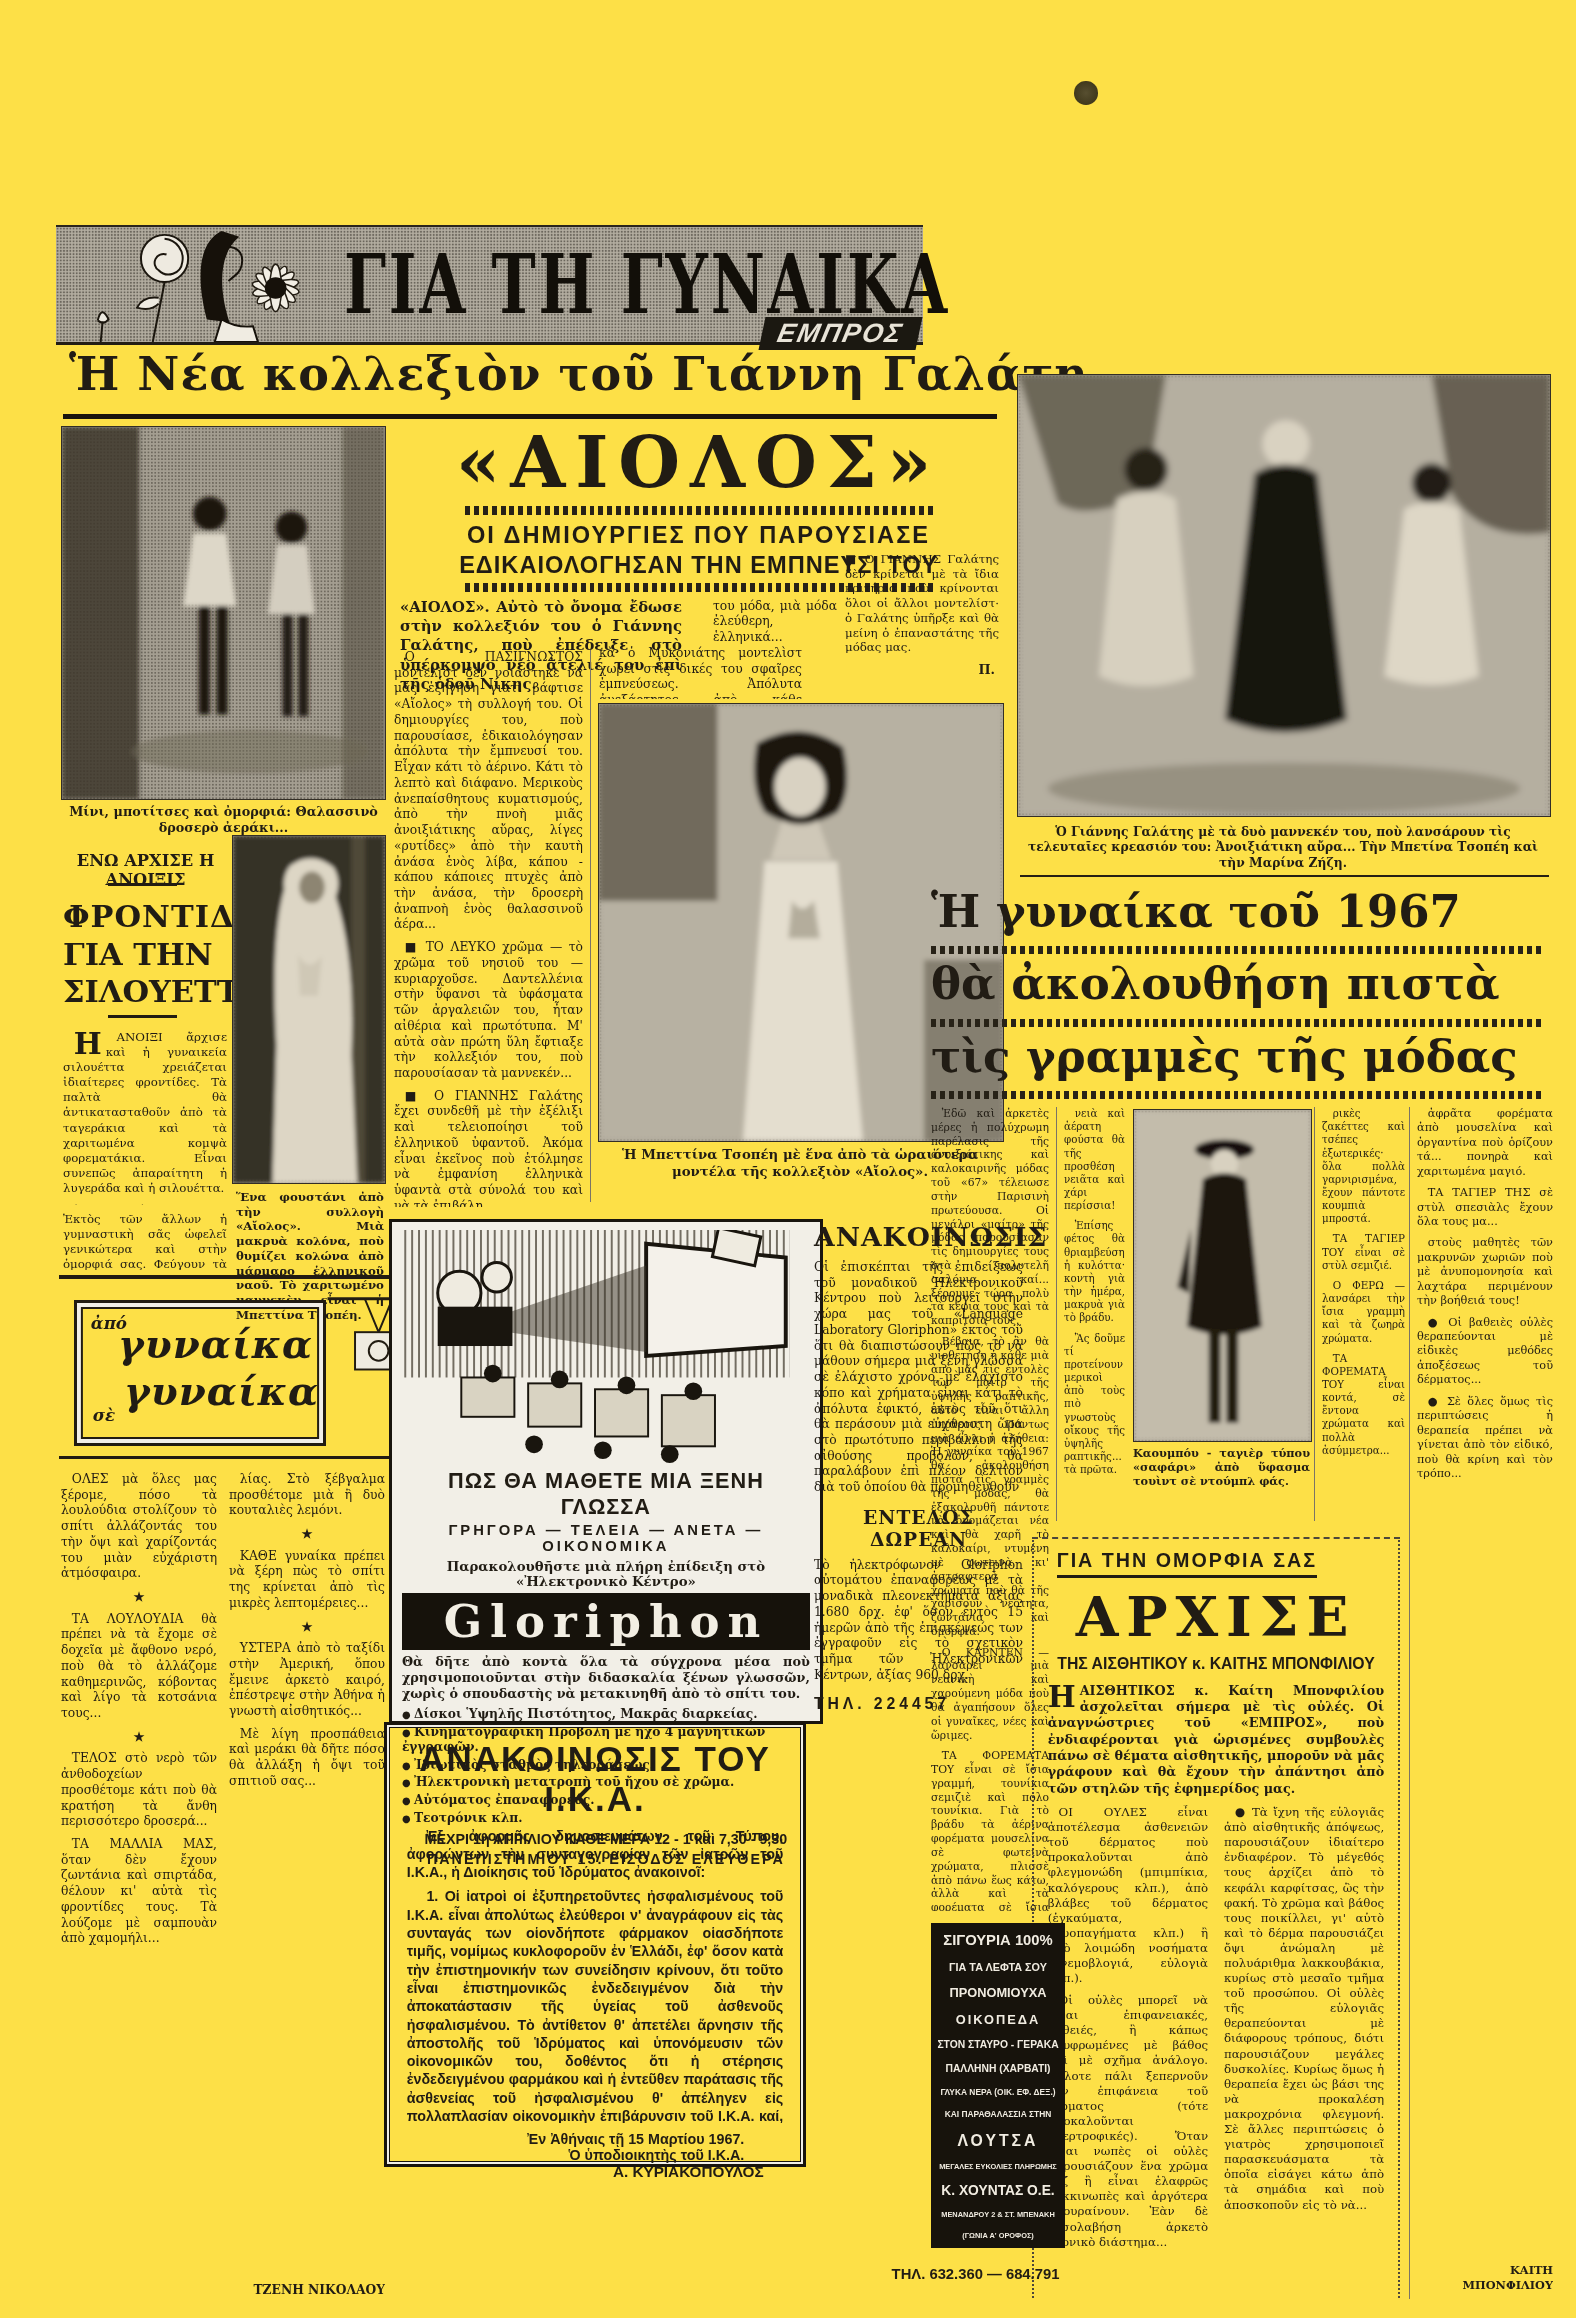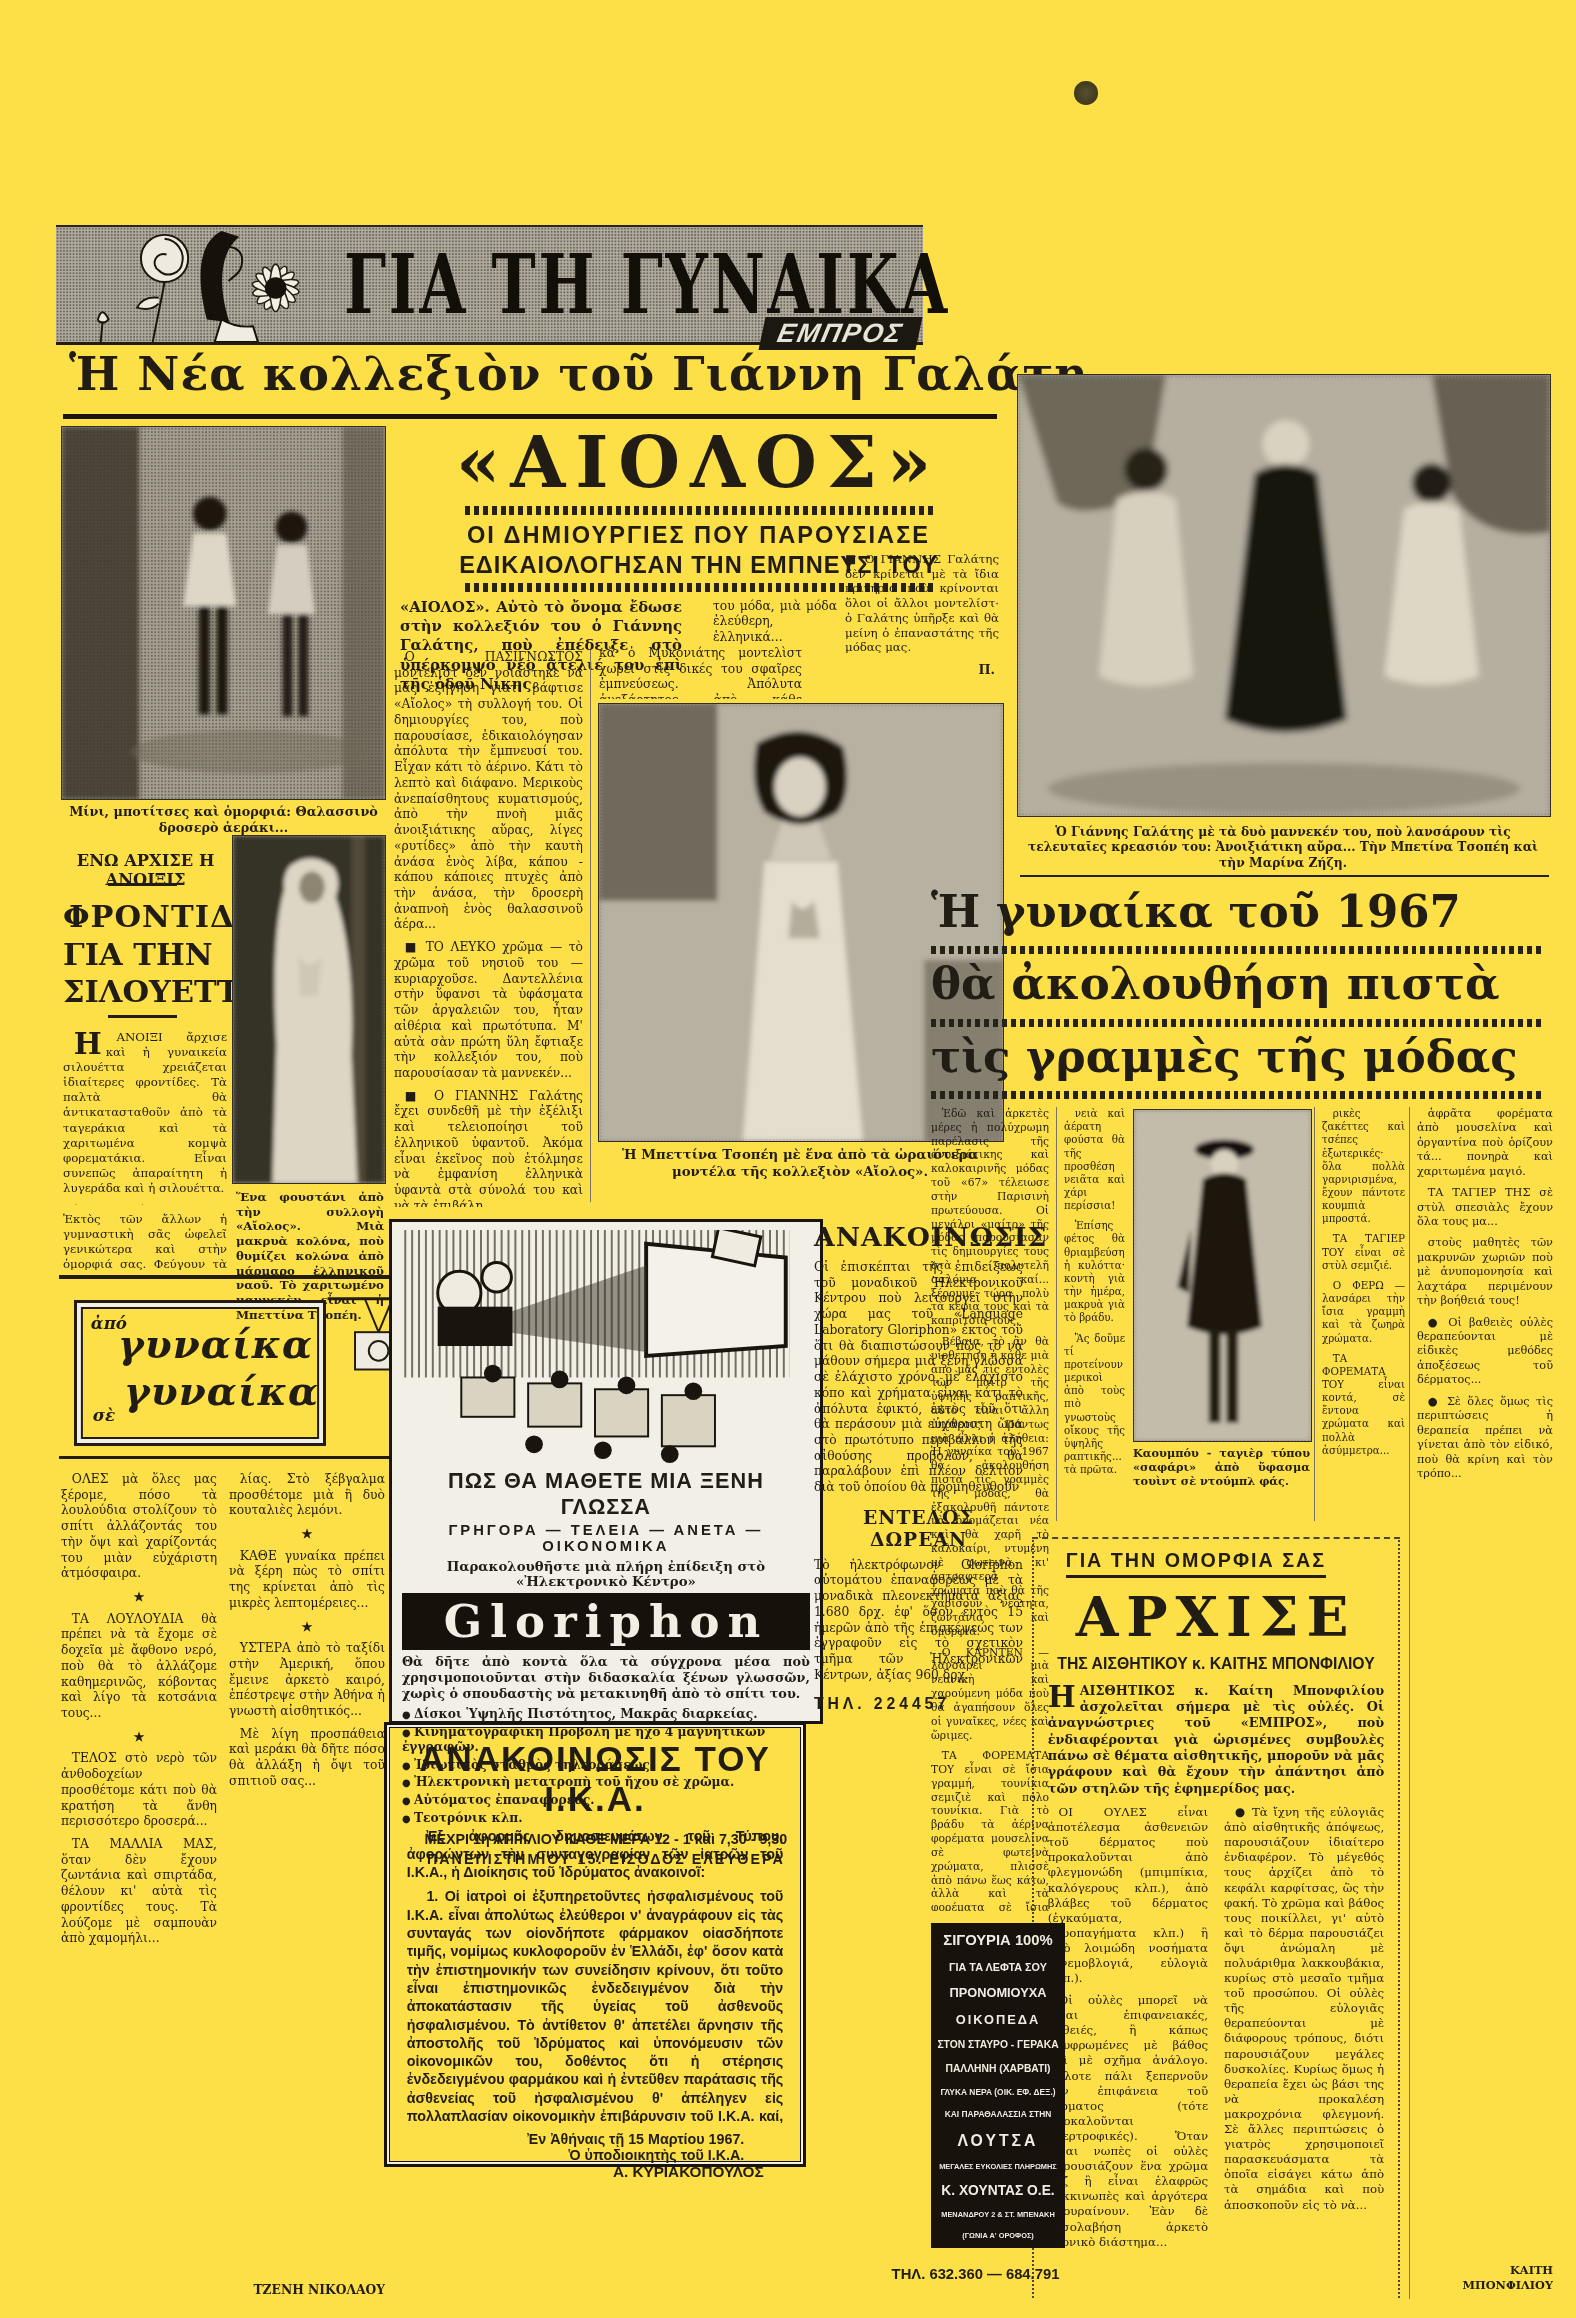--- a/index.html
+++ b/index.html
@@ -367,21 +367,21 @@
       <p style="margin:0 0 5.9px;text-indent:19.7px;">1. Οἱ ἰατροὶ οἱ ἐξυπηρετοῦντες ἠσφαλισμένους τοῦ Ι.Κ.Α. εἶναι ἀπολύτως ἐλεύθεροι ν' ἀναγράφουν εἰς τὰς συνταγάς των οἱονδήποτε φάρμακον οἱασδήποτε τιμῆς, νομίμως κυκλοφοροῦν ἐν Ἑλλάδι, ἐφ' ὅσον κατὰ τὴν ἐπιστημονικήν των συνείδησιν κρίνουν, ὅτι τοῦτο εἶναι ἐπιστημονικῶς ἐνδεδειγμένον διὰ τὴν ἀποκατάστασιν τῆς ὑγείας τοῦ ἀσθενοῦς ἠσφαλισμένου. Τὸ ἀντίθετον θ' ἀπετέλει ἄρνησιν τῆς ἀποστολῆς τοῦ Ἱδρύματος καὶ ὑπονόμευσιν τῶν οἰκονομικῶν του, δοθέντος ὅτι ἡ στέρησις ἐνδεδειγμένου φαρμάκου καὶ ἡ ἐντεῦθεν παράτασις τῆς ἀσθενείας τοῦ ἠσφαλισμένου θ' ἀπέληγεν εἰς πολλαπλασίαν οἰκονομικὴν ἐπιβάρυνσιν τοῦ Ι.Κ.Α. καί, περαιτέρω, τῆς Ἐθνικῆς Οἰκονομίας.</p>
       <p style="margin:0 0 5.9px;text-indent:19.7px;">Αὕτη εἶναι ἡ παγία καὶ ἀμετάβλητος γραμμὴ τῆς Διοικήσεως τοῦ Ι.Κ.Α. Τυχὸν ἀντίθετοι πληροφορίαι εἶναι ἀπολύτως ἀνακριβεῖς καὶ δὲν πρόκειται νὰ ἐπανέλθωμεν ἐπ' αὐτῶν, ἐκτὸς ἐὰν ἀναφέρωνται εἰς συγκεκριμένα περιστατικά.</p>
 
     </div>
     <div class="sans" style="font-size:14.3px;font-weight:700;text-align:right;margin-top:7.9px;padding-right:39px;">Ἐν Ἀθήναις τῇ 15 Μαρτίου 1967.</div>
     <div class="sans" style="font-size:14.3px;font-weight:700;text-align:right;padding-right:39px;">Ὁ ὑποδιοικητὴς τοῦ Ι.Κ.Α.</div>
     <div class="sans" style="font-size:15.3px;font-weight:700;text-align:right;padding-right:19.7px;">Α. ΚΥΡΙΑΚΟΠΟΥΛΟΣ</div>
   </div>
 
   <div class="abs oules-box" style="left:1032px;top:1537px;width:368px;height:761px;padding:9.9px 13.8px;box-sizing:border-box;">
-    <div class="sans" style="font-size:19.7px;font-weight:700;letter-spacing:2px;display:inline-block;border-bottom:3.9px solid #221c12;padding-bottom:3px;margin-left:18px;">ΓΙΑ ΤΗΝ ΟΜΟΡΦΙΑ ΣΑΣ</div>
+    <div class="sans" style="font-size:19.7px;font-weight:700;letter-spacing:2px;display:inline-block;border-bottom:3.9px solid #221c12;padding-bottom:3px;margin-left:9px;">ΓΙΑ ΤΗΝ ΟΜΟΡΦΙΑ ΣΑΣ</div>
     <div class="serif" style="font-size:55px;font-weight:700;text-align:center;letter-spacing:7.9px;margin-top:5.9px;">ΑΡΧΙΣΕ</div>
     <div class="sans" style="font-size:15.8px;font-weight:700;text-align:center;margin-top:5.9px;">ΤΗΣ ΑΙΣΘΗΤΙΚΟΥ κ. ΚΑΙΤΗΣ ΜΠΟΝΦΙΛΙΟΥ</div>
     <div class="body firstbig" style="font-size:12.8px;font-weight:700;margin-top:9.9px;">Η ΑΙΣΘΗΤΙΚΟΣ κ. Καίτη Μπονφιλίου ἀσχολεῖται σήμερα μὲ τὶς οὐλές. Οἱ ἀναγνώστριες τοῦ «ΕΜΠΡΟΣ», ποὺ ἐνδιαφέρονται γιὰ ὡρισμένες συμβουλὲς πάνω σὲ θέματα αἰσθητικῆς, μποροῦν νὰ μᾶς γράφουν καὶ θὰ ἔχουν τὴν ἀπάντησι ἀπὸ τῶν στηλῶν τῆς ἐφημερίδος μας.</div>
     <div style="columns:2;column-gap:15.8px;margin-top:7.9px;height:463px;overflow:hidden;">
       <p class="body" style="font-size:11.8px;margin:0 0 6.9px;text-indent:10.8px;">ΟΙ ΟΥΛΕΣ εἶναι ἀποτέλεσμα ἀσθενειῶν τοῦ δέρματος ποὺ προκαλοῦνται ἀπὸ φλεγμονώδη (μπιμπίκια, καλόγερους κλπ.), ἀπὸ βλάβες τοῦ δέρματος (ἐγκαύματα, κρυοπαγήματα κλπ.) ἢ ἀπὸ λοιμώδη νοσήματα (ἀνεμοβλογιά, εὐλογιὰ κλπ.).</p>
       <p class="body" style="font-size:11.8px;margin:0 0 6.9px;text-indent:10.8px;">Οἱ οὐλὲς μπορεῖ νὰ εἶναι ἐπιφανειακές, βαθειές, ἢ κάπως σουφρωμένες μὲ βάθος καὶ μὲ σχῆμα ἀνάλογο. Ἄλλοτε πάλι ξεπερνοῦν τὴν ἐπιφάνεια τοῦ δέρματος (τότε ἀποκαλοῦνται ὑπερτροφικές). Ὅταν εἶναι νωπὲς οἱ οὐλὲς παρουσιάζουν ἕνα χρῶμα ρὸζ ἢ εἶναι ἐλαφρῶς κοκκινωπὲς καὶ ἀργότερα σκουραίνουν. Ἐὰν δὲ μεσολαβήση ἀρκετὸ χρονικὸ διάστημα...</p>
       <p class="body" style="font-size:11.8px;margin:0;text-indent:10.8px;">● Τὰ ἴχνη τῆς εὐλογιᾶς ἀπὸ αἰσθητικῆς ἀπόψεως, παρουσιάζουν ἰδιαίτερο ἐνδιαφέρον. Τὸ μέγεθός τους ἀρχίζει ἀπὸ τὸ κεφάλι καρφίτσας, ὣς τὴν φακή. Τὸ χρῶμα καὶ βάθος τους ποικίλλει, γι' αὐτὸ καὶ τὸ δέρμα παρουσιάζει ὄψι ἀνώμαλη μὲ πολυάριθμα λακκουβάκια, κυρίως στὸ μεσαῖο τμῆμα τοῦ προσώπου. Οἱ οὐλὲς τῆς εὐλογιᾶς θεραπεύονται μὲ διάφορους τρόπους, διότι παρουσιάζουν μεγάλες δυσκολίες. Κυρίως ὅμως ἡ θεραπεία ἔχει ὡς βάσι της νὰ προκαλέση μακροχρόνια φλεγμονή. Σὲ ἄλλες περιπτώσεις ὁ γιατρὸς χρησιμοποιεῖ παρασκευάσματα τὰ ὁποῖα εἰσάγει κάτω ἀπὸ τὰ σημάδια καὶ ποὺ ἀποσκοποῦν εἰς τὸ νὰ...</p>
     </div>
   </div>
 

